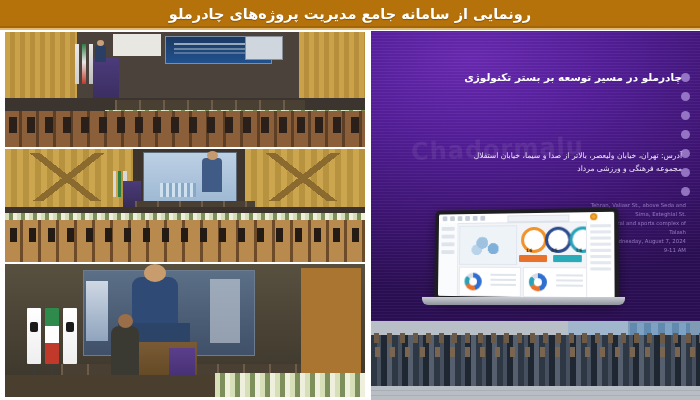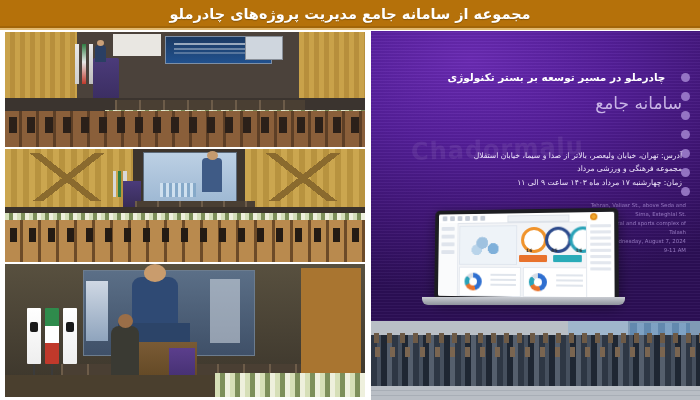--- a/index.html
+++ b/index.html
@@ -137,21 +137,21 @@
 
   
   .poster{position:relative;width:329px;height:290px;overflow:hidden;
     background:
       repeating-linear-gradient(0deg,rgba(255,255,255,.035) 0 1px,rgba(0,0,0,.05) 1px 3px),
       radial-gradient(120% 80% at 30% 10%,#6b2bb5 0%,#551f9b 35%,#3f1575 70%,#2c0f56 100%);
   }
   .poster .dots{position:absolute;right:10px;top:42px;display:flex;flex-direction:column;gap:10px;}
   .poster .dots i{display:block;width:9px;height:9px;border-radius:50%;background:#a98bd6;opacity:.8;}
   .poster-tag{
-    position:absolute;right:18px;top:40px;left:60px;text-align:center;direction:rtl;
+    position:absolute;right:18px;top:40px;left:60px;text-align:right;direction:rtl;
     color:#ffffff;font-size:10.5px;font-weight:bold;white-space:nowrap;
   }
   .poster-sub{
     position:absolute;right:18px;top:62px;left:48px;text-align:right;direction:rtl;
     color:#d9c9f2;font-size:17px;letter-spacing:2px;font-weight:normal;opacity:.88;
   }
   .poster-main{
     position:absolute;right:18px;top:86px;left:30px;text-align:right;direction:rtl;
     color:#ffffff;font-size:19px;font-weight:bold;white-space:nowrap;
   }
@@ -223,21 +223,21 @@
     background:repeating-linear-gradient(90deg,transparent 0 4px,#7a6550 4px 9px,transparent 9px 15px);}
   .group .steps{position:absolute;left:0;right:0;bottom:0;height:14px;
     background:repeating-linear-gradient(0deg,#b9bec5 0 4px,#a8aeb6 4px 5px);}
 </style>
 </head>
 <body>
 
 <div class="page">
 
   <div class="header">
-    <div class="header-title">مجموعه از سامانه جامع مدیریت پروژه‌های چادرملو</div>
+    <div class="header-title">رونمایی از سامانه جامع مدیریت پروژه‌های چادرملو</div>
   </div>
   <div class="header-underline"></div>
 
   <div class="left-col">
 
     <div class="photo p1">
       <div class="wall-l"></div>
       <div class="backwall"></div>
       <div class="wall-r"></div>
       <div class="whitebd"></div>
@@ -308,26 +308,24 @@
         <i></i>
         <i></i>
         <i></i>
         <i></i>
         <i></i>
         <i></i>
       </div>
 
       <div class="poster-wm">Chadormalu</div>
       <div class="poster-tag">چادرملو در مسیر توسعه بر بستر تکنولوژی</div>
-      <div class="poster-sub">سامانه جامع</div>
 
       <div class="poster-addr">
         <div>آدرس: تهران، خیابان ولیعصر، بالاتر از صدا و سیما، خیابان استقلال</div>
         <div>مجموعه فرهنگی و ورزشی مرداد</div>
-        <div>زمان: چهارشنبه ۱۷ مرداد ماه ۱۴۰۳ ساعت ۹ الی ۱۱</div>
       </div>
 
       <div class="poster-en">
         <div>Tehran, Valiasr St., above Seda and</div>
         <div>Sima, Esteghlal St.</div>
         <div>The cultural and sports complex of</div>
         <div>Talash</div>
         <div>Time: Wednesday, August 7, 2024</div>
         <div>9-11 AM</div>
       </div>

